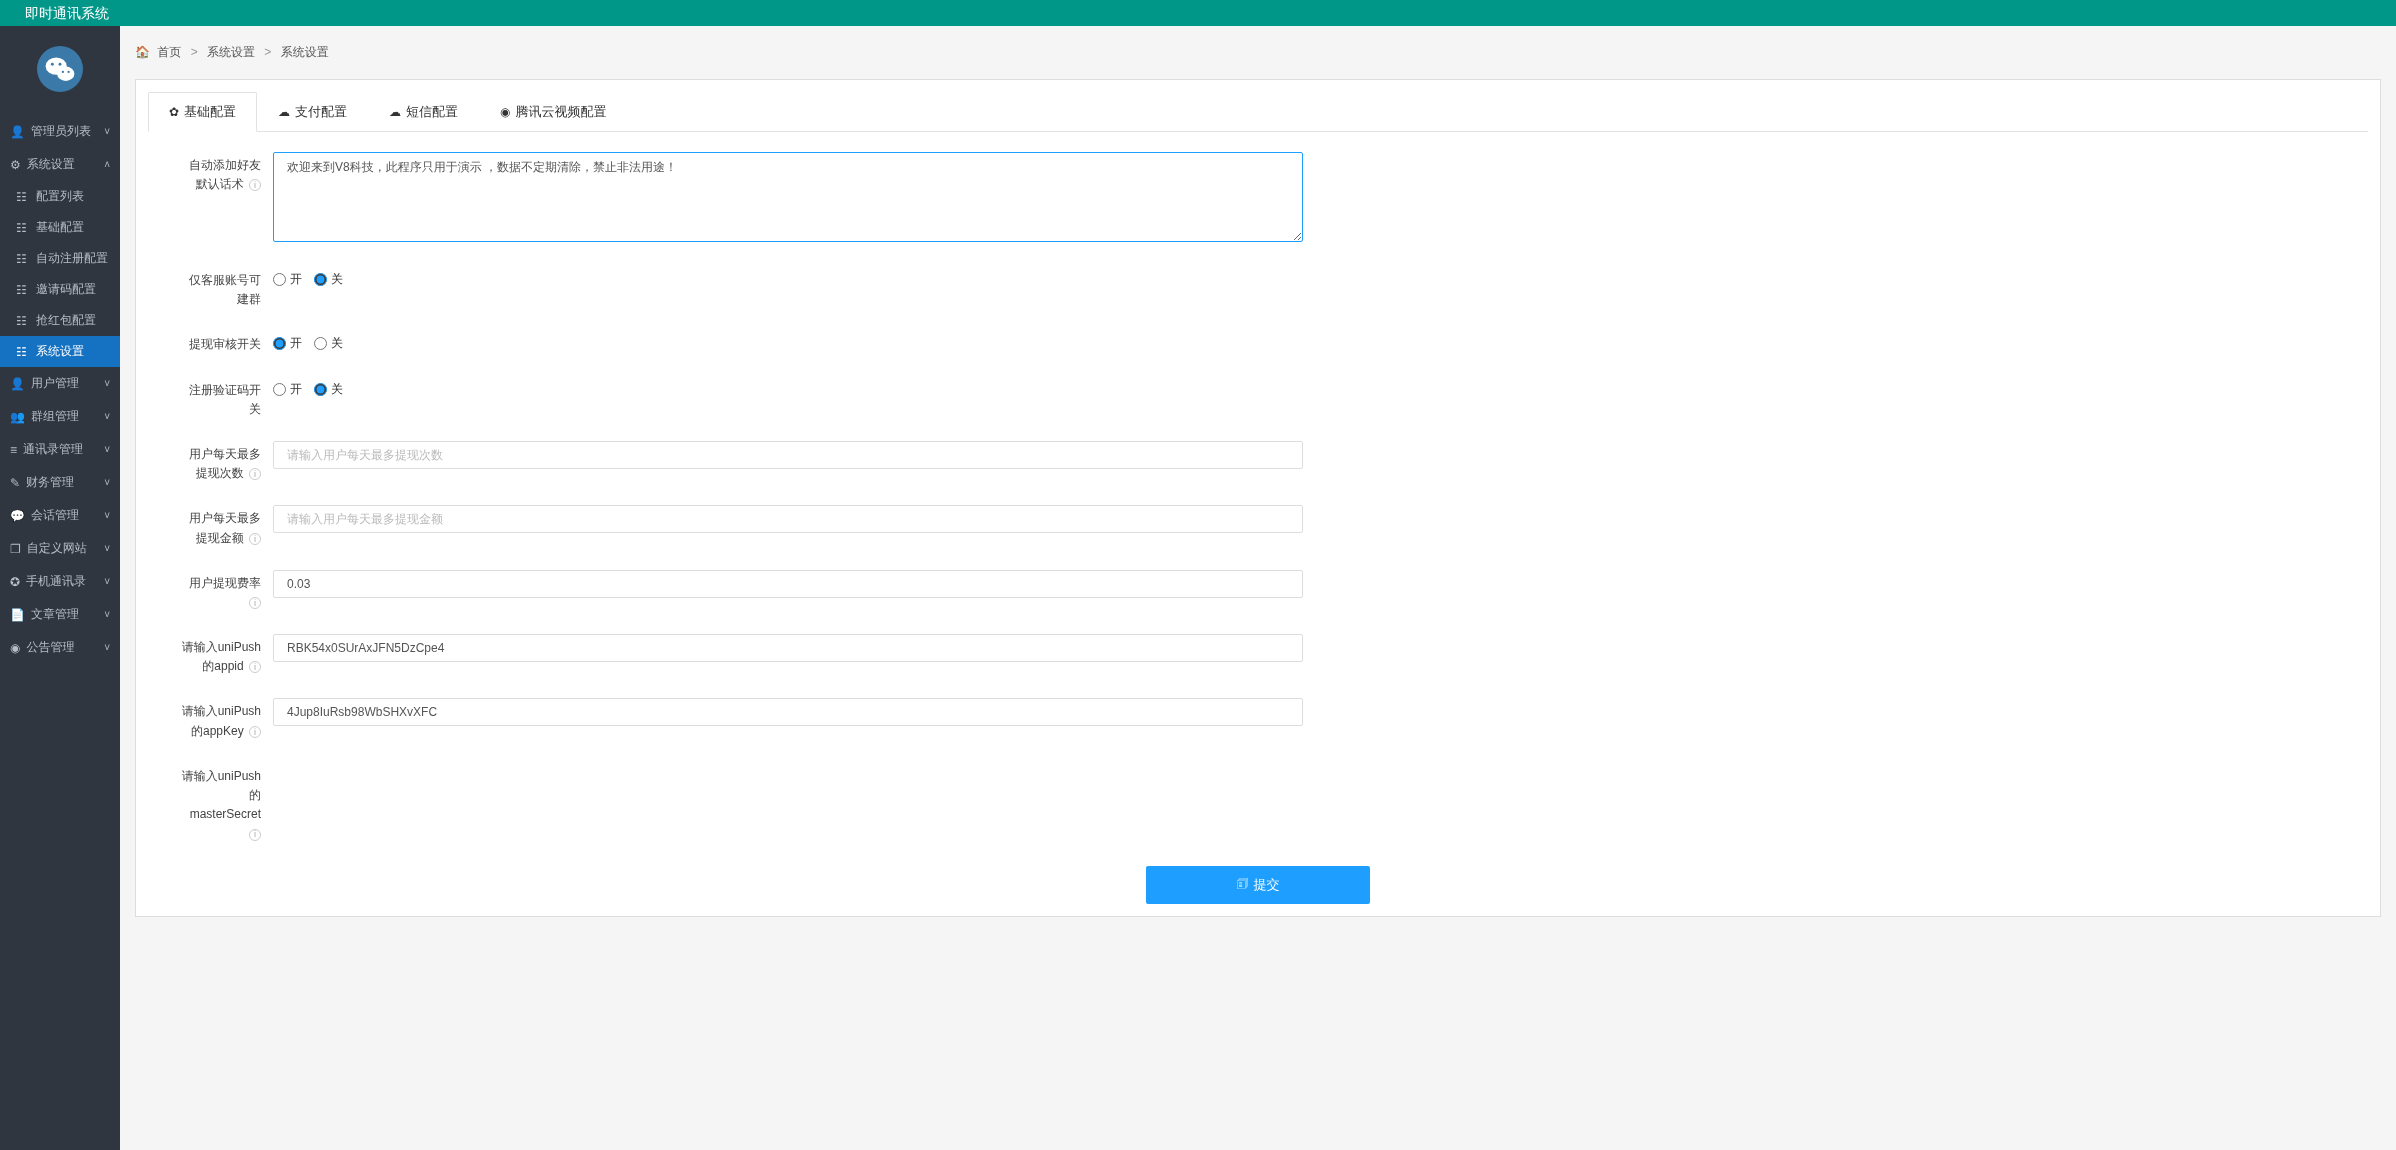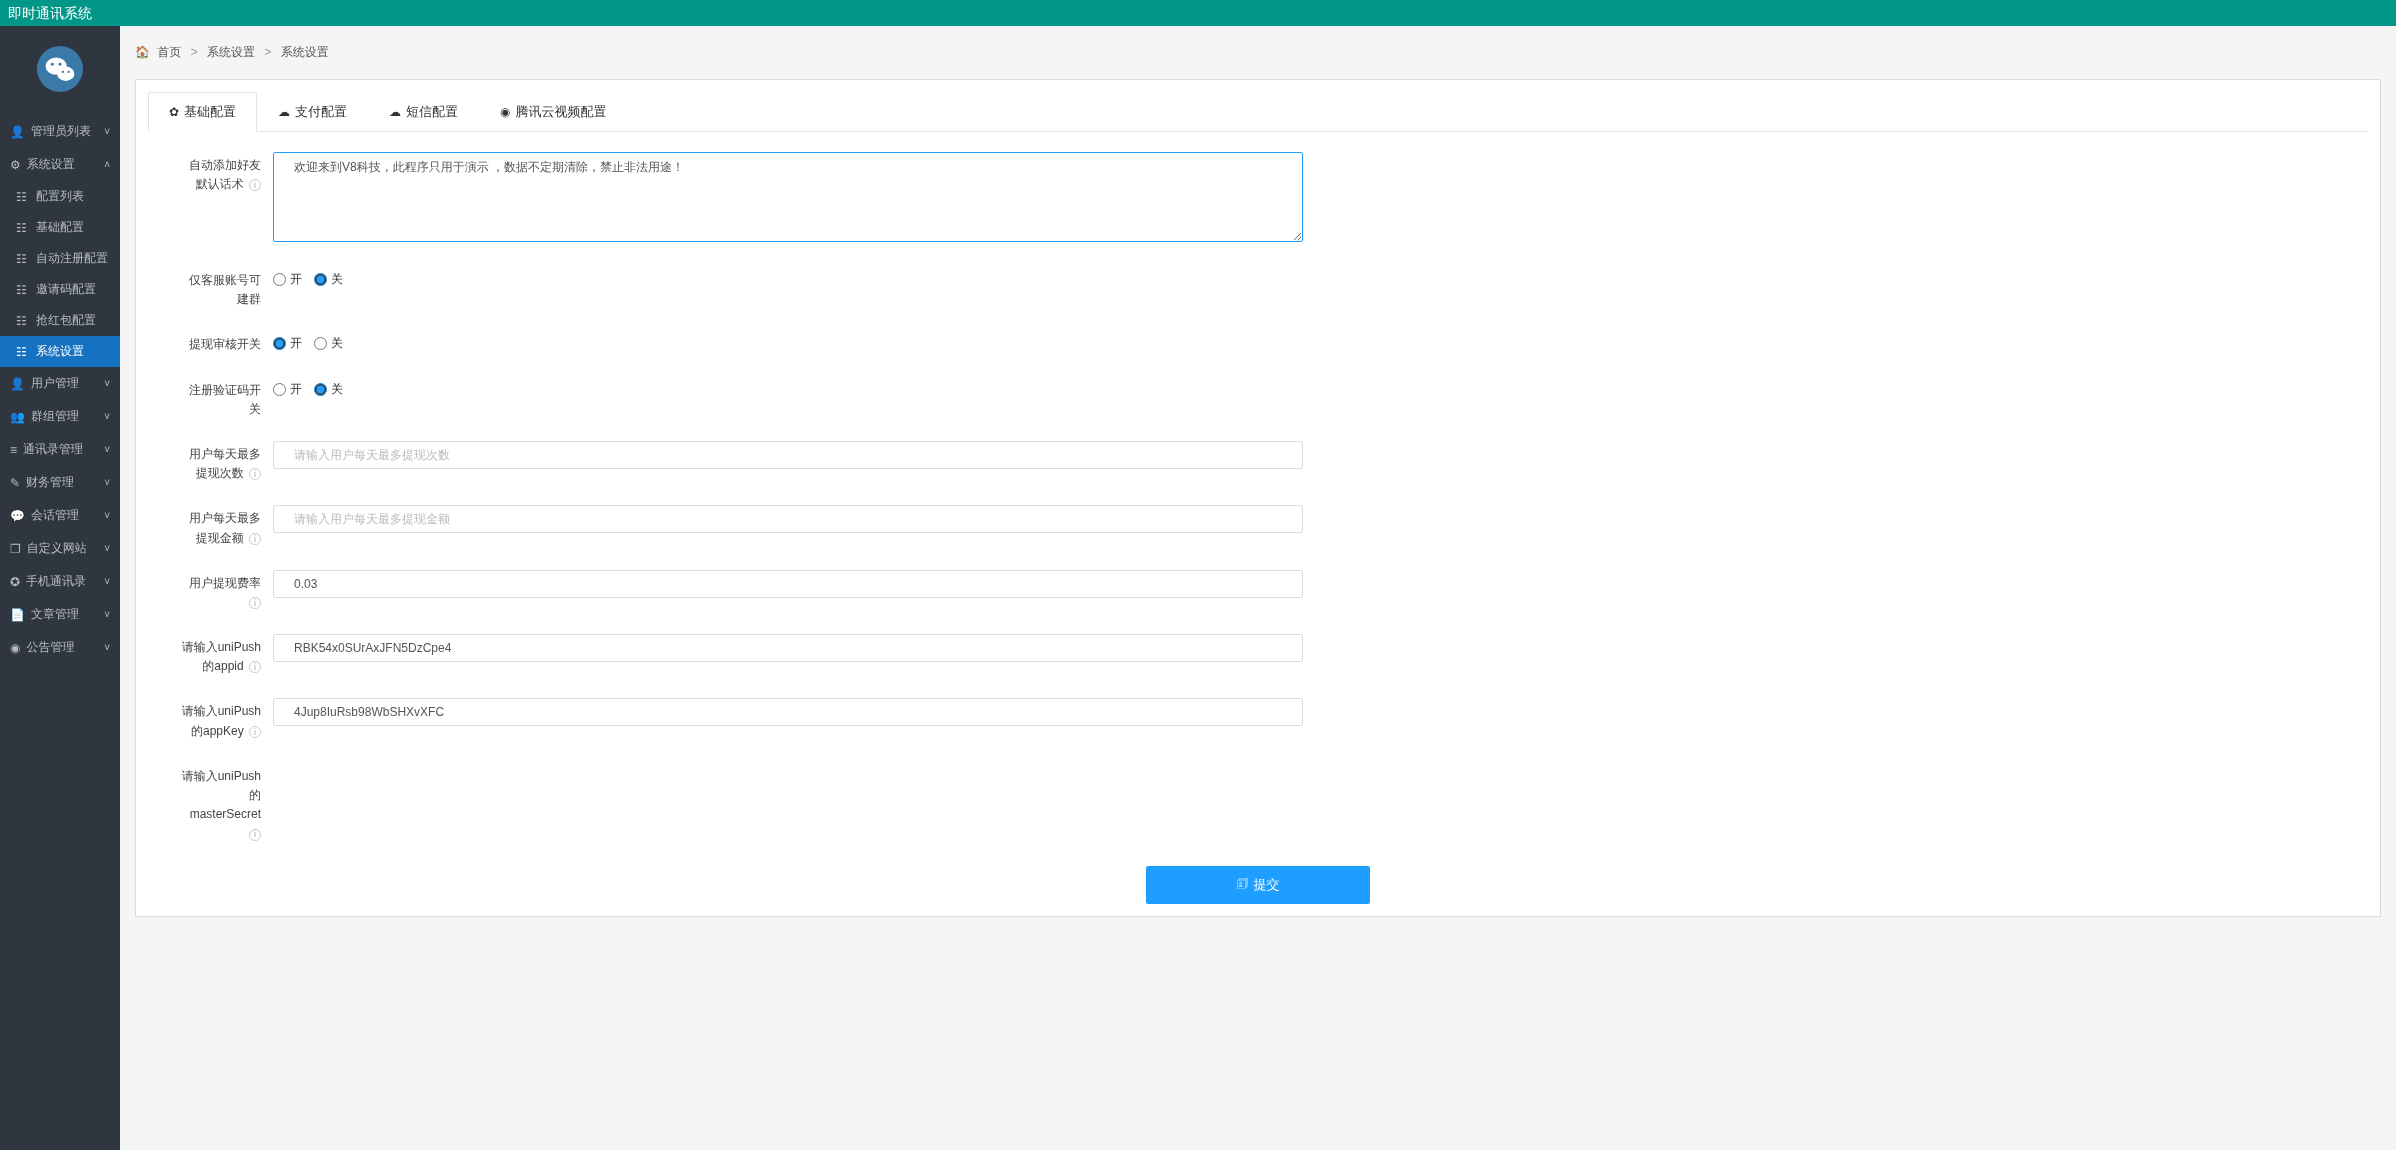--- a/index.html
+++ b/index.html
@@ -1,18 +1,18 @@
 <!DOCTYPE html>
 <html><head>
 <meta charset="utf-8">
 <style>
 * { margin: 0; padding: 0; box-sizing: border-box; }
 body { font-family: "Microsoft YaHei", Arial, sans-serif; font-size: 12px; color: #333; background: #f5f5f5; }
 
-.header { background: #009688; color: #fff; height: 26px; line-height: 26px; padding: 0 8px; font-size: 14px; }
+.header { background: #009688; color: #fff; height: 26px; line-height: 26px; padding: 0 25px; font-size: 14px; }
 
 .container { display: flex; min-height: calc(100vh - 26px); }
 
 .sidebar { width: 120px; background: #2f3640; color: #b7bcc5; flex-shrink: 0; }
 .logo-area { text-align: center; padding: 20px 0; }
 .logo-area svg { width: 46px; height: 46px; }
 
 .menu { list-style: none; }
 .menu-item { display: flex; align-items: center; justify-content: space-between; padding: 8px 10px; cursor: pointer; font-size: 12px; }
 .menu-item .label-wrap { display: flex; align-items: center; gap: 6px; }
@@ -31,21 +31,21 @@
 .tabs { display: flex; border-bottom: 1px solid #e2e2e2; margin-bottom: 20px; }
 .tab { padding: 10px 20px; cursor: pointer; font-size: 13px; color: #333; border: 1px solid transparent; border-bottom: none; display: flex; align-items: center; gap: 5px; background: #fff; border-radius: 2px 2px 0 0; }
 .tab.active { border: 1px solid #e2e2e2; border-bottom-color: #fff; margin-bottom: -1px; font-weight: 500; }
 .tab .ic { font-size: 12px; }
 
 .form { padding: 0 10px; }
 .form-row { display: flex; margin-bottom: 22px; align-items: flex-start; }
 .form-label { width: 95px; text-align: right; padding-right: 12px; color: #444; line-height: 1.6; padding-top: 4px; font-size: 12px; margin-left: 20px; }
 .form-label .info { color: #aaa; border: 1px solid #ccc; border-radius: 50%; width: 12px; height: 12px; display: inline-flex; align-items: center; justify-content: center; font-size: 9px; margin-left: 2px; }
 .form-control { flex: 1; max-width: 1030px; }
-textarea.inp, input.inp { width: 100%; border: 1px solid #ddd; border-radius: 2px; padding: 6px 20px; font-size: 12px; color: #555; font-family: inherit; }
+textarea.inp, input.inp { width: 100%; border: 1px solid #ddd; border-radius: 2px; padding: 6px 13px; font-size: 12px; color: #555; font-family: inherit; }
 textarea.inp { height: 90px; resize: vertical; }
 .focused { border-color: #1e9fff !important; }
 .inp::placeholder { color: #bbb; }
 
 .radio-group { display: flex; gap: 12px; padding-top: 4px; }
 .radio-opt { display: flex; align-items: center; gap: 4px; cursor: pointer; }
 .radio-opt input { accent-color: #1e9fff; }
 
 .submit-row { text-align: center; margin-top: 20px; }
 .btn-submit { background: #1e9fff; color: #fff; border: none; padding: 8px 90px; font-size: 13px; border-radius: 2px; cursor: pointer; display: inline-flex; align-items: center; gap: 5px; }

